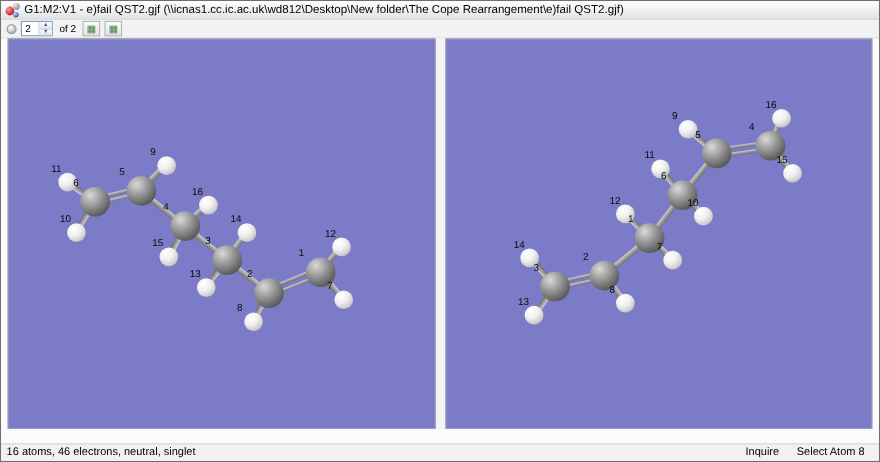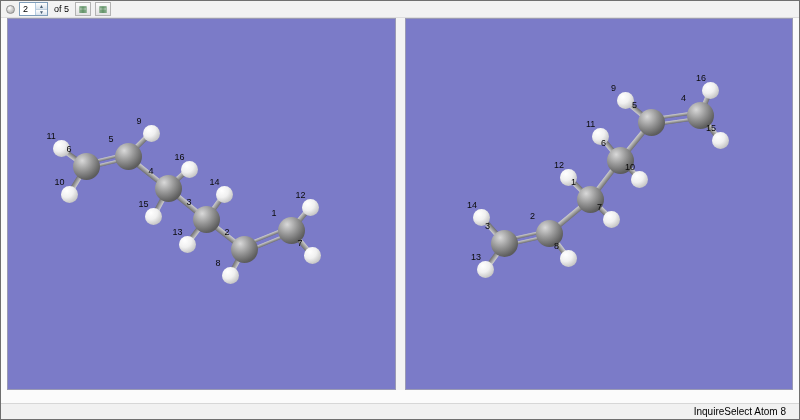--- a/index.html
+++ b/index.html
@@ -42,47 +42,55 @@
   .workspace{
     flex:1 1 auto; display:flex; background:#fbfbfb; padding:0 6px 13px 6px;
   }
   .panel{ flex:1 1 0; position:relative; overflow:hidden;
     border:1px solid #9a9ab4; background:#7b7bc8; }
   .divider{ width:9px; flex:0 0 9px; background:#f3f3f3; }
   .statusbar{
     height:16px; flex:0 0 16px; display:flex; align-items:center;
     background:#f1f1f1; border-top:1px solid #d7d7d7; padding:0 5px; font-size:10px; color:#000;
   }
-  .status-right{ margin-left:auto; display:flex; padding-right:8px; }
+  .status-right{ margin-left:auto; display:flex; gap:16px; padding-right:8px; }
   
   .bond{ position:absolute; z-index:1;
     background:linear-gradient(to bottom,#cfcfcf,#8c8c8c 70%,#6f6f6f); border-radius:2px; }
   .atom{ position:absolute; z-index:2; border-radius:50%; }
   .atom-C{ width:27px; height:27px;
     background:radial-gradient(circle at 34% 28%, #d9d9d9 0%, #979797 38%, #5f5f5f 72%, #454545 100%); }
   .atom-H{ width:17px; height:17px;
     background:radial-gradient(circle at 34% 28%, #ffffff 0%, #f0f0f0 40%, #c2c2c2 78%, #a6a6a6 100%); }
   .atom-label{ position:absolute; z-index:3; font-size:9px; color:#0a0a0a; }
 </style>
 </head>
 <body>
 
 <div class="window">
 
+  <div class="titlebar">
+    <div class="app-icon">
+      <div class="dot1"></div>
+      <div class="dot2"></div>
+      <div class="dot3"></div>
+    </div>
+    <div class="title-text">G1:M2:V1 - e)fail QST2.gjf (\\icnas1.cc.ic.ac.uk\wd812\Desktop\New folder\The Cope Rearrangement\e)fail QST2.gjf)</div>
+  </div>
 
   <div class="toolbar">
     <div class="mode-dot"></div>
     <div class="spinner">
       <div class="spinner-value">2</div>
       <div class="spinner-arrows">
         <div class="spin-btn">▲</div>
         <div class="spin-btn">▼</div>
       </div>
     </div>
-    <div class="of-label">of 5</div>
+    <div class="of-label">of 2</div>
     <div class="tool-btn">▦</div>
     <div class="tool-btn">▦</div>
   </div>
 
   <div class="workspace">
     <div class="panel" style="background: rgb(123, 123, 200);">
         <div class="bond" style="width: 43.1741px; height: 3px; left: 76.7644px; top: 137.776px; transform: rotate(-13.3925deg);"></div>
         <div class="bond" style="width: 43.1741px; height: 3px; left: 78.0615px; top: 143.224px; transform: rotate(-13.3925deg);"></div>
         <div class="bond" style="width: 30.8058px; height: 5px; left: 50.0971px; top: 135.5px; transform: rotate(-144.246deg);"></div>
         <div class="bond" style="width: 32.7567px; height: 5px; left: 53.1217px; top: 158.5px; transform: rotate(121.264deg);"></div>
@@ -180,19 +188,20 @@
         <div class="atom atom-H" style="left: 67.5px; top: 189.5px;"></div>
         <div class="atom-label" style="left: 61.5px; top: 180.5px;">14</div>
         <div class="atom atom-H" style="left: 306.5px; top: 112.5px;"></div>
         <div class="atom-label" style="left: 300.5px; top: 103.5px;">15</div>
         <div class="atom atom-H" style="left: 296.5px; top: 62.5px;"></div>
         <div class="atom-label" style="left: 290.5px; top: 53.5px;">16</div>
       </div>
   </div>
 
   <div class="statusbar">
+    <div>16 atoms, 46 electrons, neutral, singlet</div>
     <div class="status-right">
       <span>Inquire</span>
       <span>Select Atom 8</span>
     </div>
   </div>
 
 </div>
 
 </body></html>

